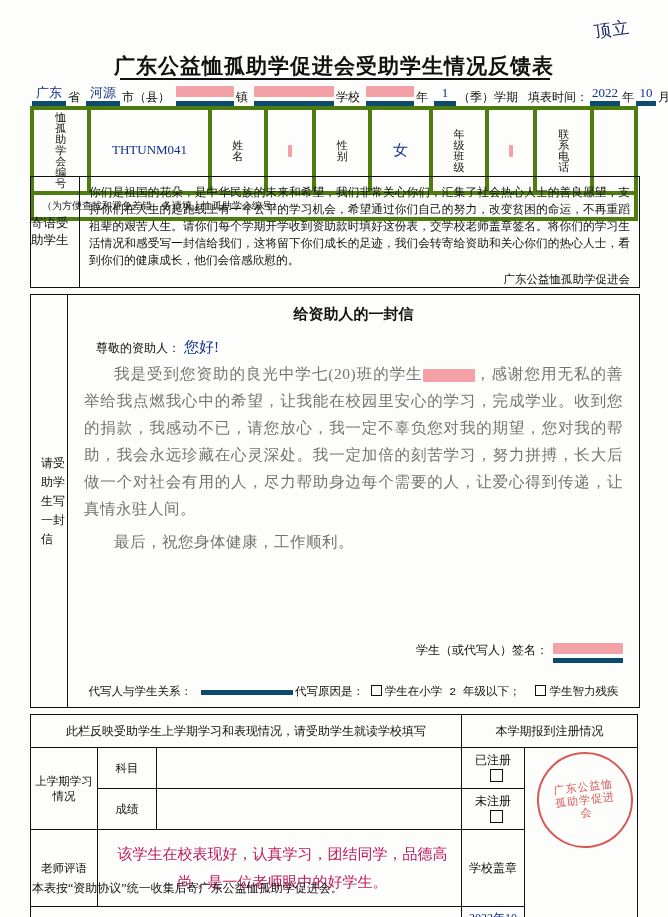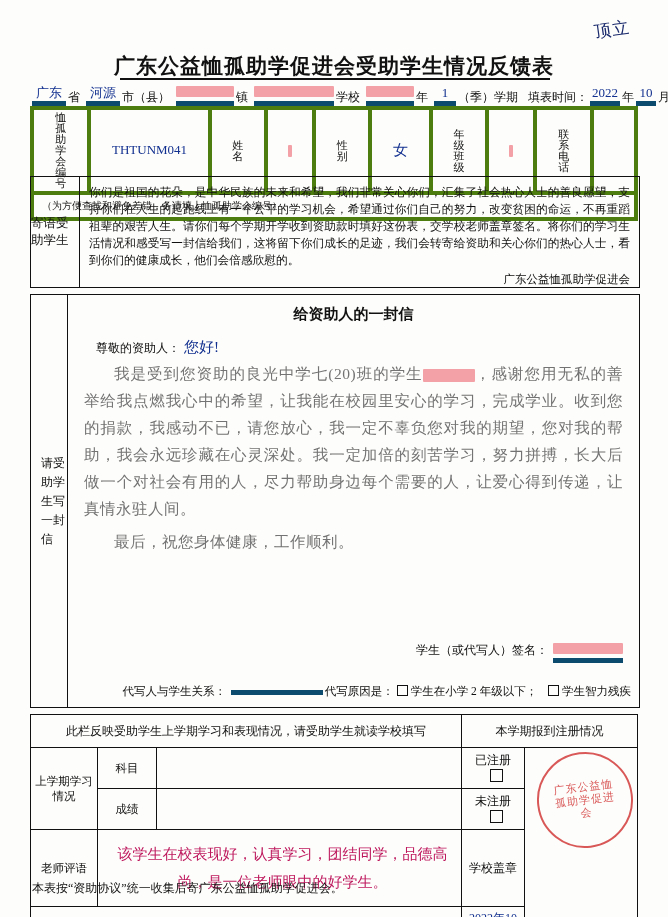--- a/index.html
+++ b/index.html
@@ -211,21 +211,22 @@
     text-align: right;
   }
   .sign-row .blank { min-width: 60px; }
   .agent-row {
     position: absolute;
     left: 8px; right: 8px;
     bottom: 8px;
     font-size: 11.5px;
     display: flex;
     align-items: flex-end;
-    justify-content: flex-end;
+    justify-content: center;
+    font-family: Liberation Mono, monospace;
   }
   .chk {
     display: inline-block;
     width: 9px; height: 9px;
     border: 1px solid #111;
     margin-right: 3px;
     vertical-align: -1px;
   }
   
   .bot-table {

